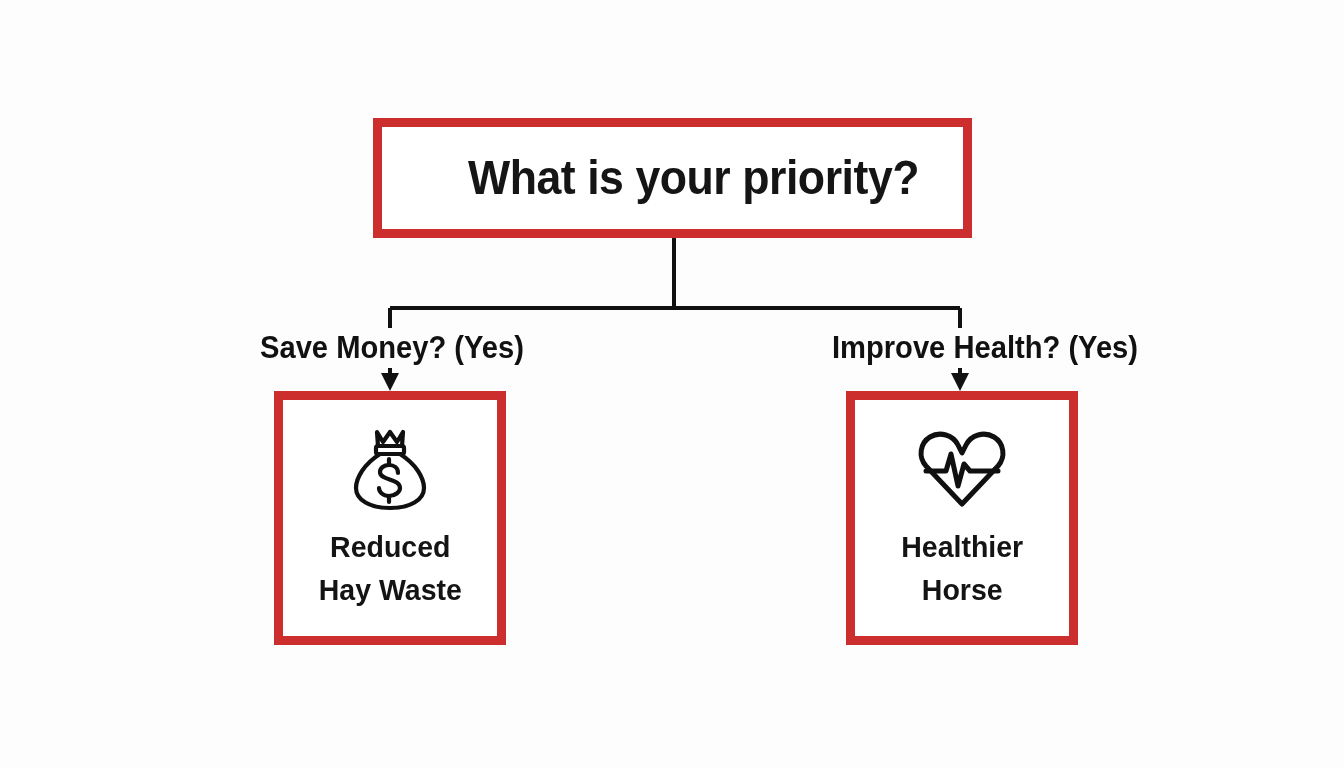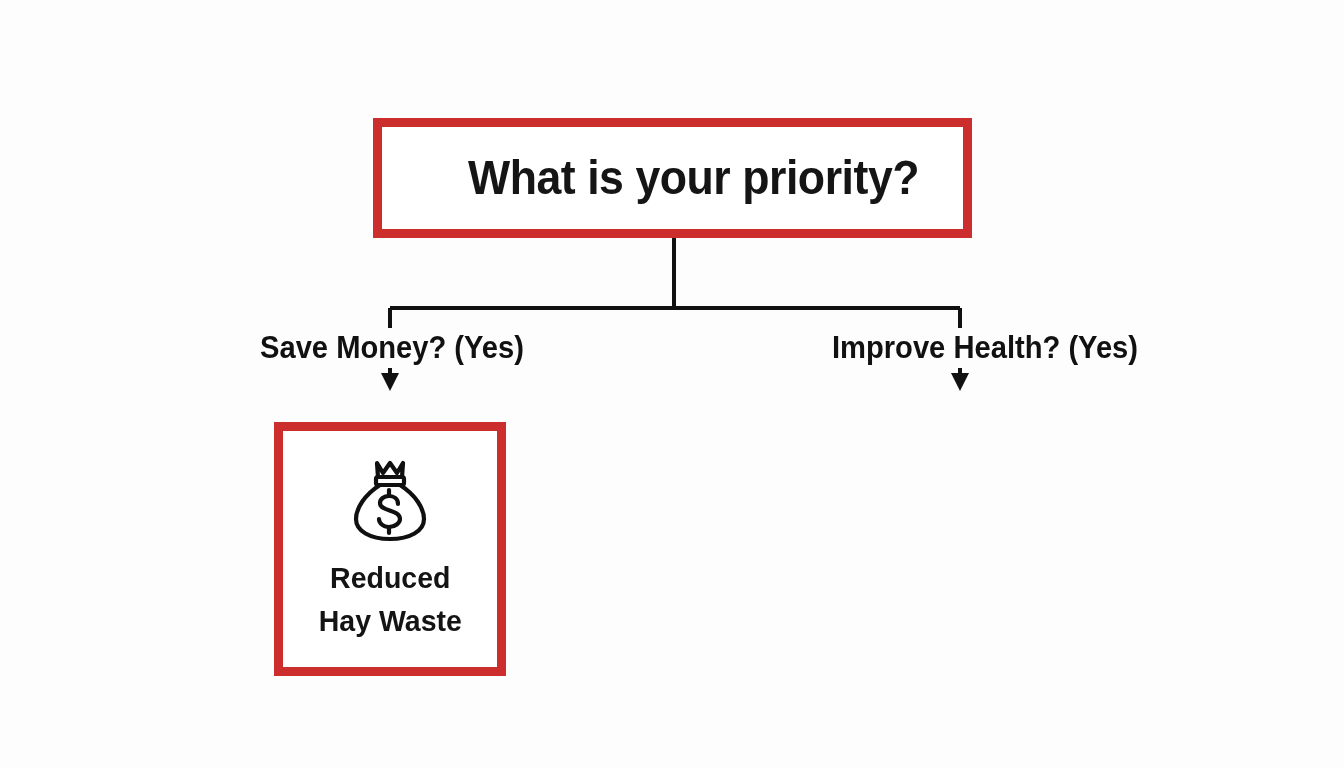--- a/index.html
+++ b/index.html
@@ -81,21 +81,20 @@
     width: 232px;
     height: 254px;
     box-sizing: border-box;
     border: 9px solid #cc2e2e;
     background: #ffffff;
     display: flex;
     flex-direction: column;
     align-items: center;
     justify-content: flex-start;
     z-index: 3;
-    margin-top: 31px;
   }
   #outcome-box-left  { left: 274px; }
   #outcome-box-right { left: 846px; }
 
   .outcome-icon {
     margin-top: 26px;
     height: 86px;
     display: flex;
     align-items: center;
     justify-content: center;
@@ -161,14 +160,31 @@
           <line x1="39" y1="70" x2="39" y2="76"></line>
         </g>
       </svg>
     </div>
     <div class="outcome-text">
       <span class="line">Reduced</span>
       <span class="line">Hay Waste</span>
     </div>
   </div>
 
+  <div class="outcome-box" id="outcome-box-right">
+    <div class="outcome-icon">
+      <svg width="92" height="86" viewBox="0 0 92 86" aria-hidden="true">
+        <g fill="none" stroke="#101010" stroke-width="5" stroke-linecap="round" stroke-linejoin="round">
+
+          <path d="M46 78 L10 40 C2 31 4 17 14 11 C24 5 37 9 42 19 L46 27
+                   L50 19 C55 9 68 5 78 11 C88 17 90 31 82 40 Z"></path>
+
+          <path d="M10 45 L30 45 L35 28 L42 60 L48 38 L54 45 L82 45"></path>
+        </g>
+      </svg>
+    </div>
+    <div class="outcome-text">
+      <span class="line">Healthier</span>
+      <span class="line">Horse</span>
+    </div>
+  </div>
 
 </div>
 
 </body></html>

